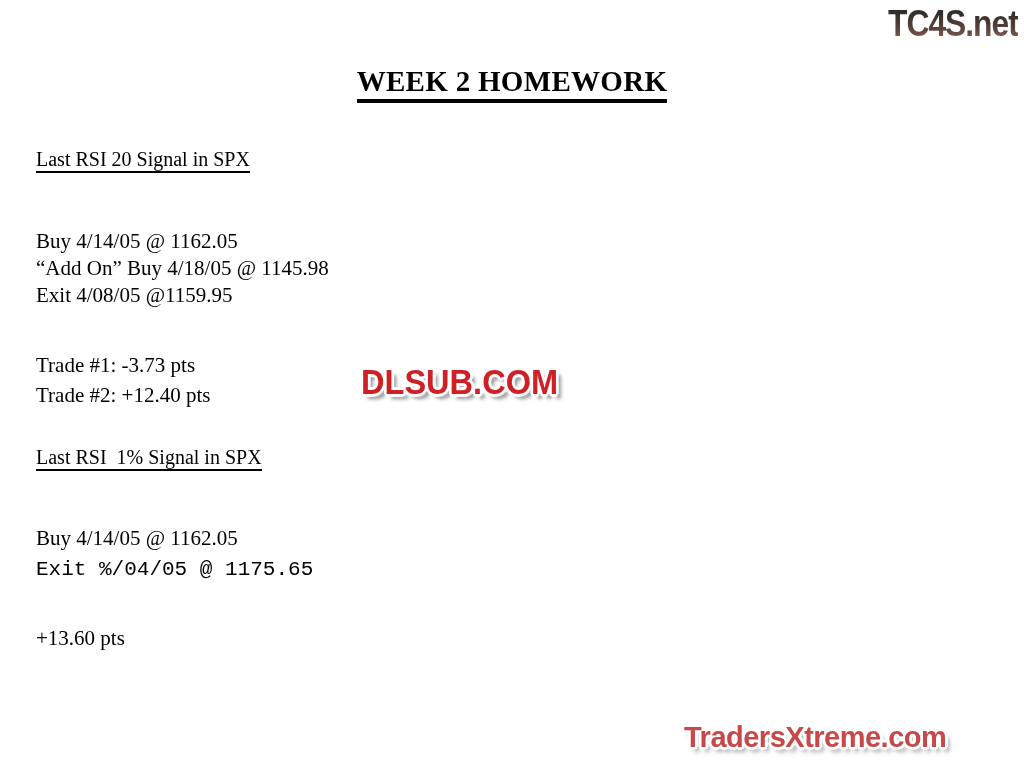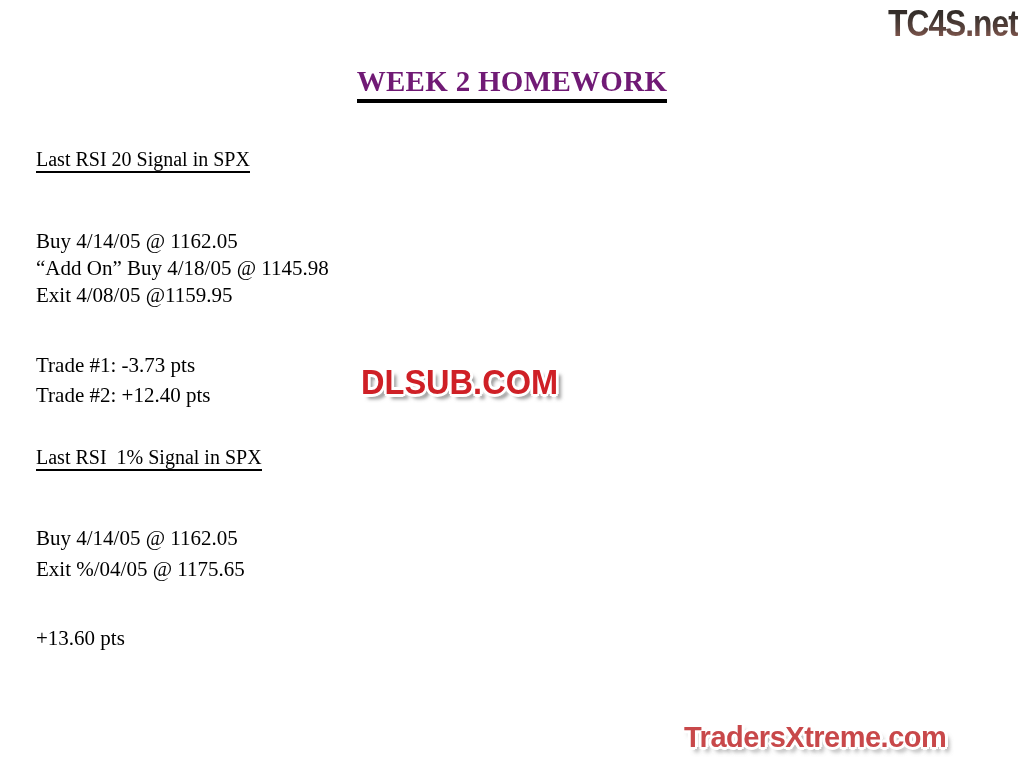--- a/index.html
+++ b/index.html
@@ -47,21 +47,21 @@
 
   
   #page-title {
     position: absolute;
     top: 65px;
     left: 0;
     width: 1024px;
     text-align: center;
     font-size: 29px;
     font-weight: bold;
-    color: #701a75;
+    color: #000000;
     letter-spacing: 0.3px;
     white-space: nowrap;
   }
   #page-title .ul-text {
     border-bottom: 4px solid #000000;
     padding-bottom: 2px;
   }
 
   
   .section-heading {
@@ -149,19 +149,19 @@
   <div class="body-line" style="top:282px;">Exit 4/08/05 @1159.95</div>
 
   <div class="body-line" style="top:352px;">Trade #1: -3.73 pts</div>
   <div class="body-line" style="top:382px;">Trade #2: +12.40 pts</div>
 
   <div id="dlsub-watermark">DLSUB.COM</div>
 
   <div class="section-heading" style="top:446px;"><span class="ul-text">Last RSI  1% Signal in SPX</span></div>
 
   <div class="body-line" style="top:525px;">Buy 4/14/05 @ 1162.05</div>
-  <div class="body-line" style="top:556px;">Exit %/04/05 @ 1175.65</div>
+  <div class="body-line" style="top:556px;font-family:Liberation Mono, monospace;">Exit %/04/05 @ 1175.65</div>
 
   <div class="body-line" style="top:625px;">+13.60 pts</div>
 
   <div id="tradersxtreme-watermark">TradersXtreme.com</div>
 
 </div>
 
 </body></html>

